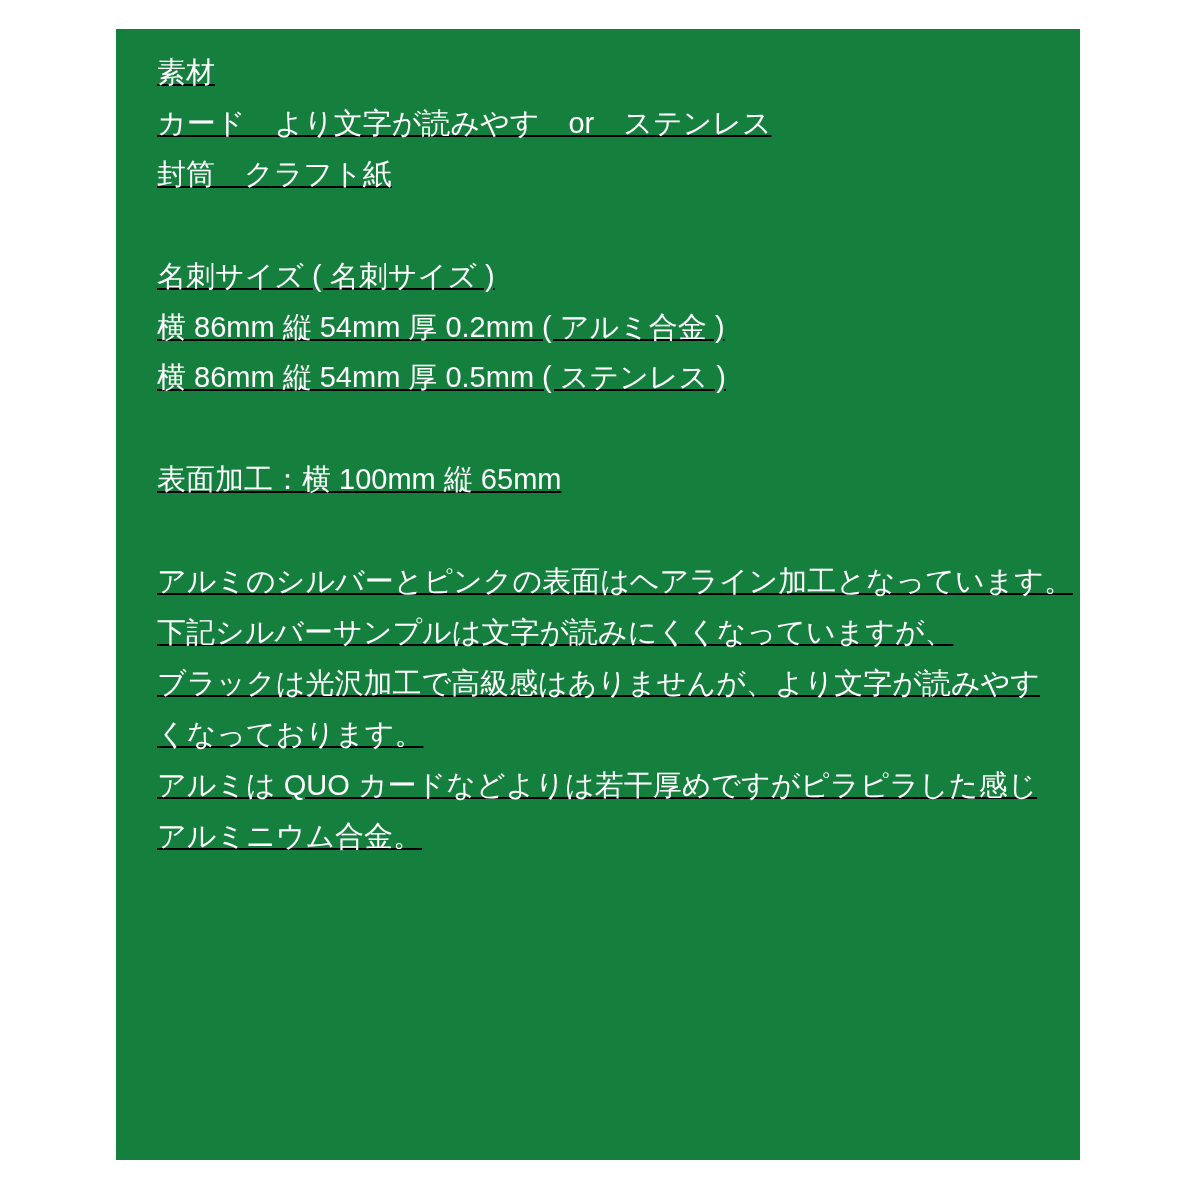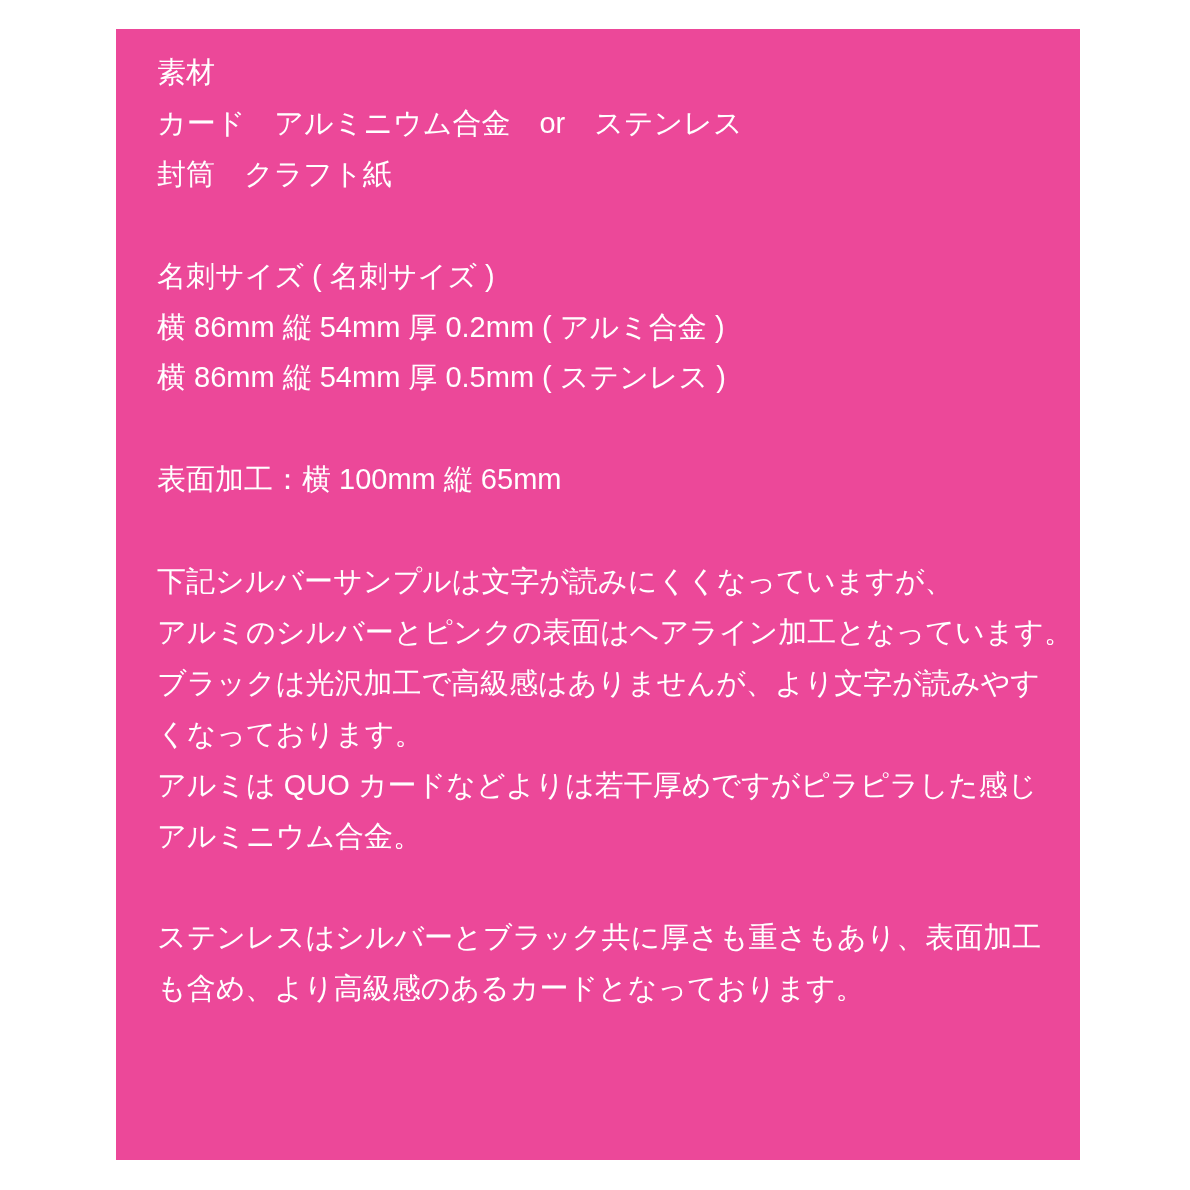--- a/index.html
+++ b/index.html
@@ -37,42 +37,38 @@
     color: #ffffff;
   }
   .section + .section {
     margin-top: 50.9px; 
   }
 </style>
 </head>
 <body style="background: rgb(255, 255, 255);">
 
 <div class="page" style="background: rgb(255, 255, 255);">
-  <div class="panel" style="background: #ec4899;">
+  <div class="panel" style="background: #15803d; text-decoration: underline;">
     <div class="content" style="color: rgb(255, 255, 255);">
         <div class="section">
           <div class="line">素材</div>
-          <div class="line">カード　アルミニウム合金　or　ステンレス</div>
+          <div class="line">カード　より文字が読みやす　or　ステンレス</div>
           <div class="line">封筒　クラフト紙</div>
         </div>
         <div class="section">
           <div class="line">名刺サイズ ( 名刺サイズ )</div>
           <div class="line">横 86mm 縦 54mm 厚 0.2mm ( アルミ合金 )</div>
           <div class="line">横 86mm 縦 54mm 厚 0.5mm ( ステンレス )</div>
         </div>
         <div class="section">
           <div class="line">表面加工：横 100mm 縦 65mm</div>
         </div>
         <div class="section">
+          <div class="line">アルミのシルバーとピンクの表面はヘアライン加工となっています。</div>
           <div class="line">下記シルバーサンプルは文字が読みにくくなっていますが、</div>
-          <div class="line">アルミのシルバーとピンクの表面はヘアライン加工となっています。</div>
           <div class="line">ブラックは光沢加工で高級感はありませんが、より文字が読みやす</div>
           <div class="line">くなっております。</div>
           <div class="line">アルミは QUO カードなどよりは若干厚めですがピラピラした感じ</div>
           <div class="line">アルミニウム合金。</div>
-        </div>
-        <div class="section">
-          <div class="line">ステンレスはシルバーとブラック共に厚さも重さもあり、表面加工</div>
-          <div class="line">も含め、より高級感のあるカードとなっております。</div>
         </div>
       </div>
   </div>
 </div>
 
 </body></html>

